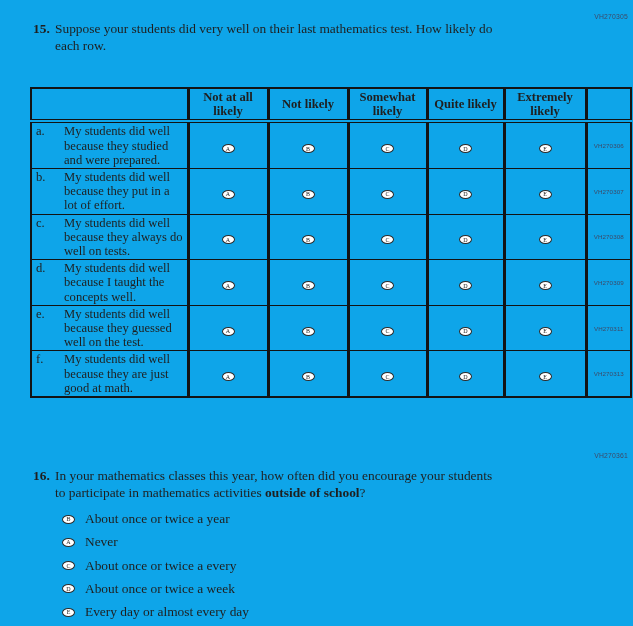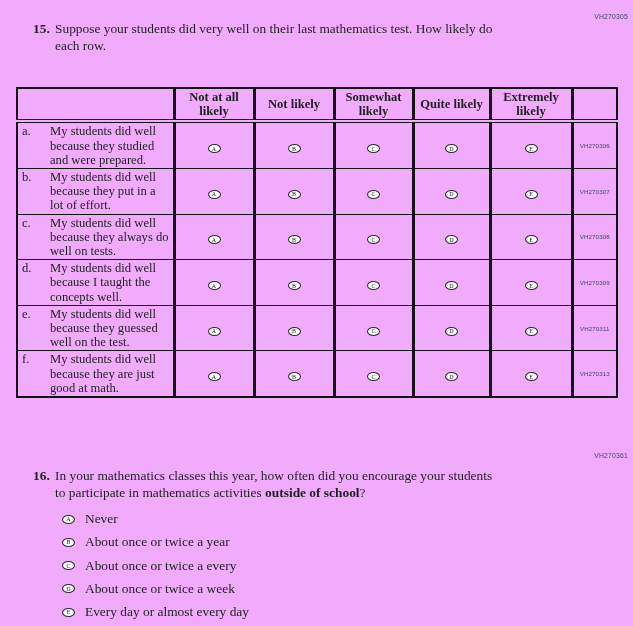--- a/index.html
+++ b/index.html
@@ -1,37 +1,37 @@
 <!DOCTYPE html>
 <html><head>
 <meta charset="utf-8">
 <style>
   * { margin:0; padding:0; box-sizing:border-box; }
   html,body { background:#ffffff; }
   .page {
-    position:relative; width:633px; height:626px; background:#f0abfc;
+    position:relative; width:633px; height:626px; background:#0ea5e9;
     font-family:"Liberation Serif","DejaVu Serif",serif; color:#1f1f1f; overflow:hidden;
   }
   .acc-code {
     position:absolute; right:5px; font-family:"Liberation Sans","DejaVu Sans",sans-serif;
     font-size:6.8px; color:#3d4a68; letter-spacing:.2px;
   }
   #code-top { top:13px; }
   #code-q16 { top:452px; }
 
   .question { position:absolute; display:flex; }
   #q15 { top:21px; left:33px; width:520px; }
   #q16 { top:468px; left:33px; width:545px; }
   .q-number { font-weight:bold; width:22px; flex:0 0 22px; font-size:13.4px; line-height:16.6px; }
   .q-text { font-size:13.4px; line-height:16.6px; }
   .q-line { white-space:nowrap; }
   .bold { font-weight:bold; }
 
   table.likert {
-    position:absolute; top:87px; left:16px; border-collapse:collapse;
+    position:absolute; top:87px; left:30px; border-collapse:collapse;
     table-layout:fixed; width:600px;
   }
   table.likert { border:2px solid #131313; }
   table.likert th, table.likert td { border-left:3px solid #131313; }
   table.likert th:first-child, table.likert td:first-child { border-left:none; }
   table.likert thead th { border-bottom:4px double #131313; height:32px; }
   table.likert tbody td { border-top:1px solid #131313; height:44px; }
   th.hdr {
     font-size:12.6px; font-weight:bold; line-height:14.2px;
     text-align:center; vertical-align:middle; padding:1px 3px;
@@ -248,32 +248,32 @@
     <div class="q-number">16.</div>
     <div class="q-text">
       <div class="q-line">In your mathematics classes this year, how often did you encourage your students</div>
       <div class="q-line"><span>to participate in mathematics activities </span><span class="bold">outside of school</span><span>?</span></div>
     </div>
   </div>
 
   <div id="q16-options">
     <div class="option-row">
       <span class="oval">
+          <span>B</span>
+        </span>
+      <span class="option-label">About once or twice a year</span>
+    </div>
+    <div class="option-row">
+      <span class="oval">
           <span>A</span>
         </span>
       <span class="option-label">Never</span>
     </div>
     <div class="option-row">
       <span class="oval">
-          <span>B</span>
-        </span>
-      <span class="option-label">About once or twice a year</span>
-    </div>
-    <div class="option-row">
-      <span class="oval">
           <span>C</span>
         </span>
       <span class="option-label">About once or twice a every</span>
     </div>
     <div class="option-row">
       <span class="oval">
           <span>D</span>
         </span>
       <span class="option-label">About once or twice a week</span>
     </div>

